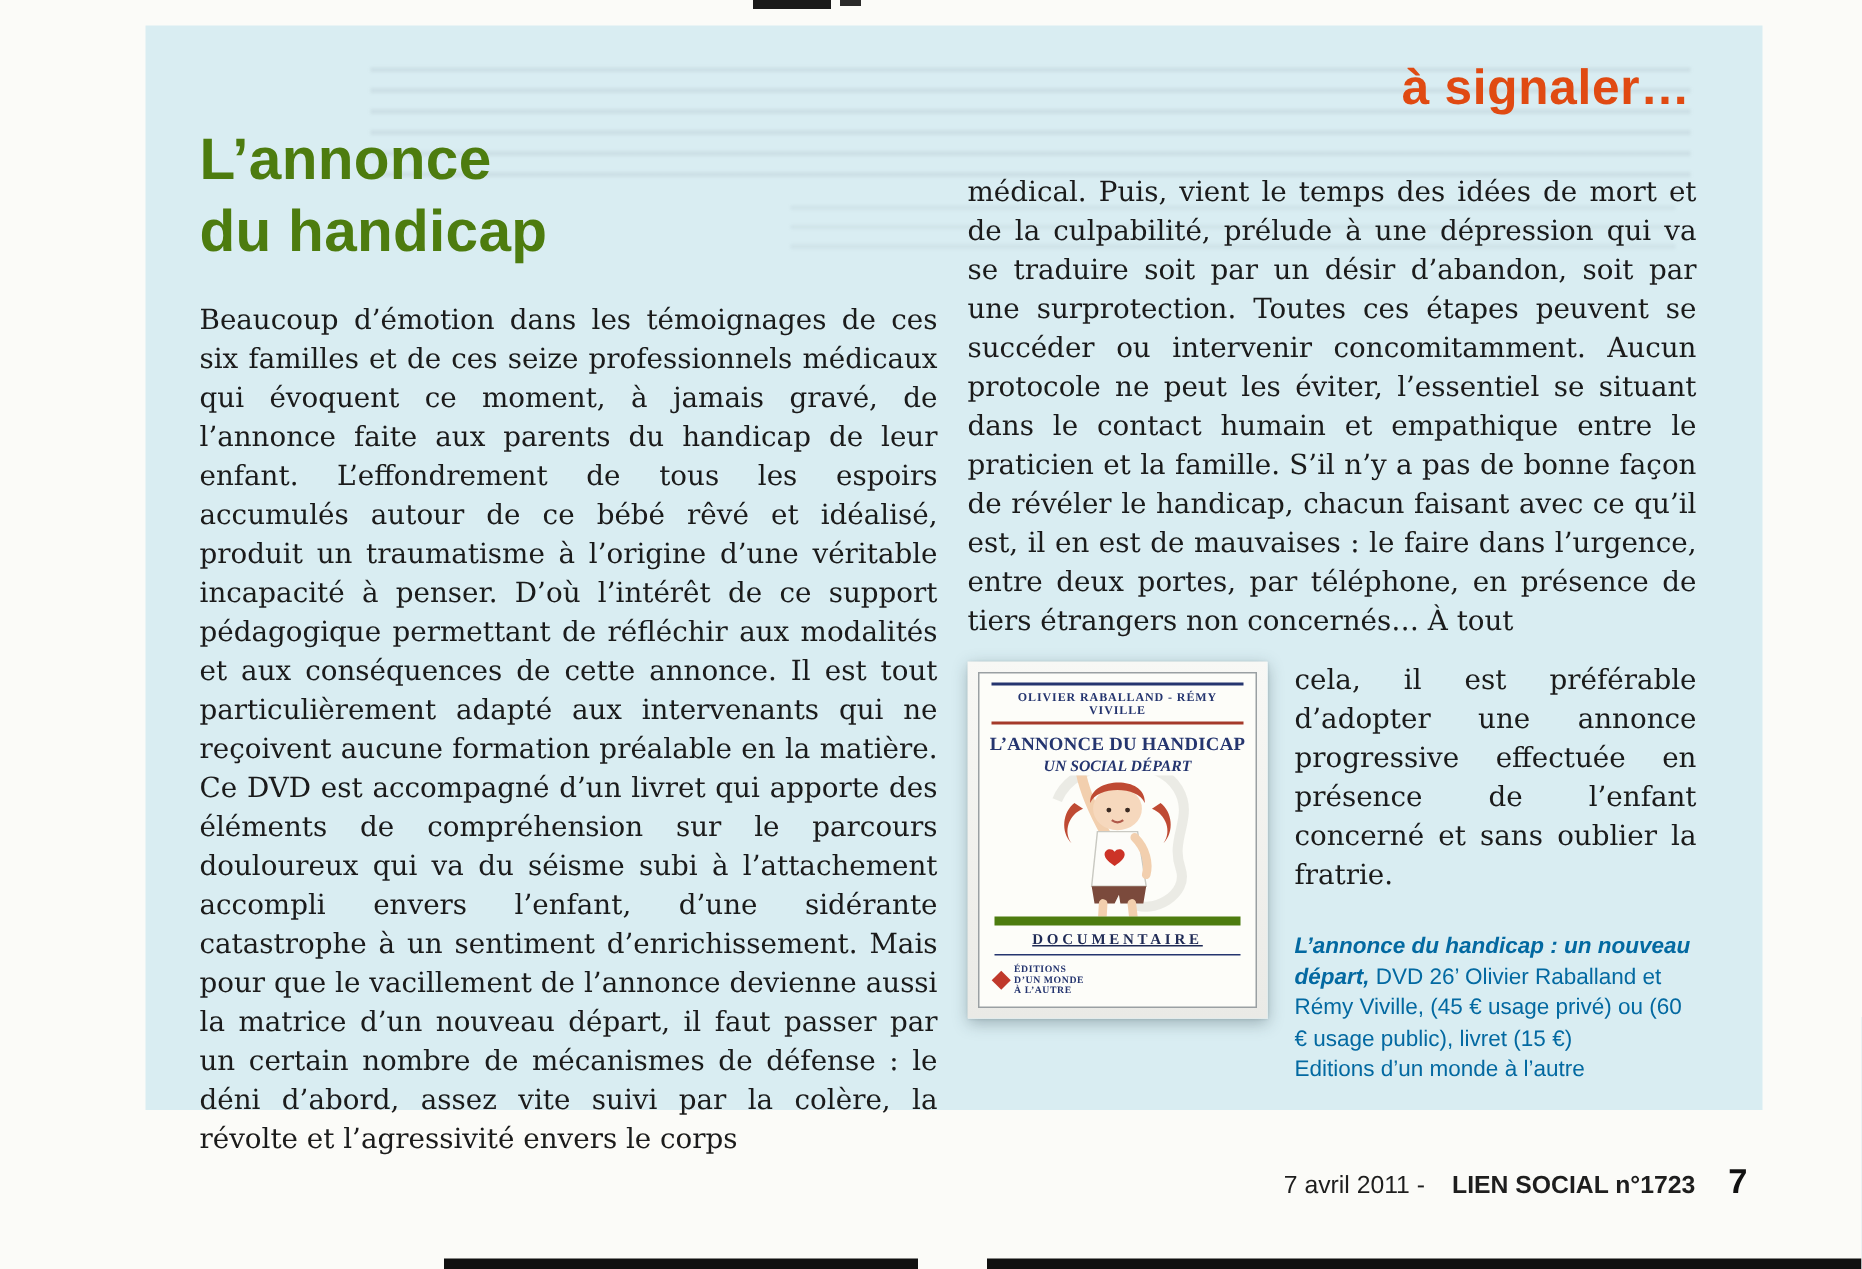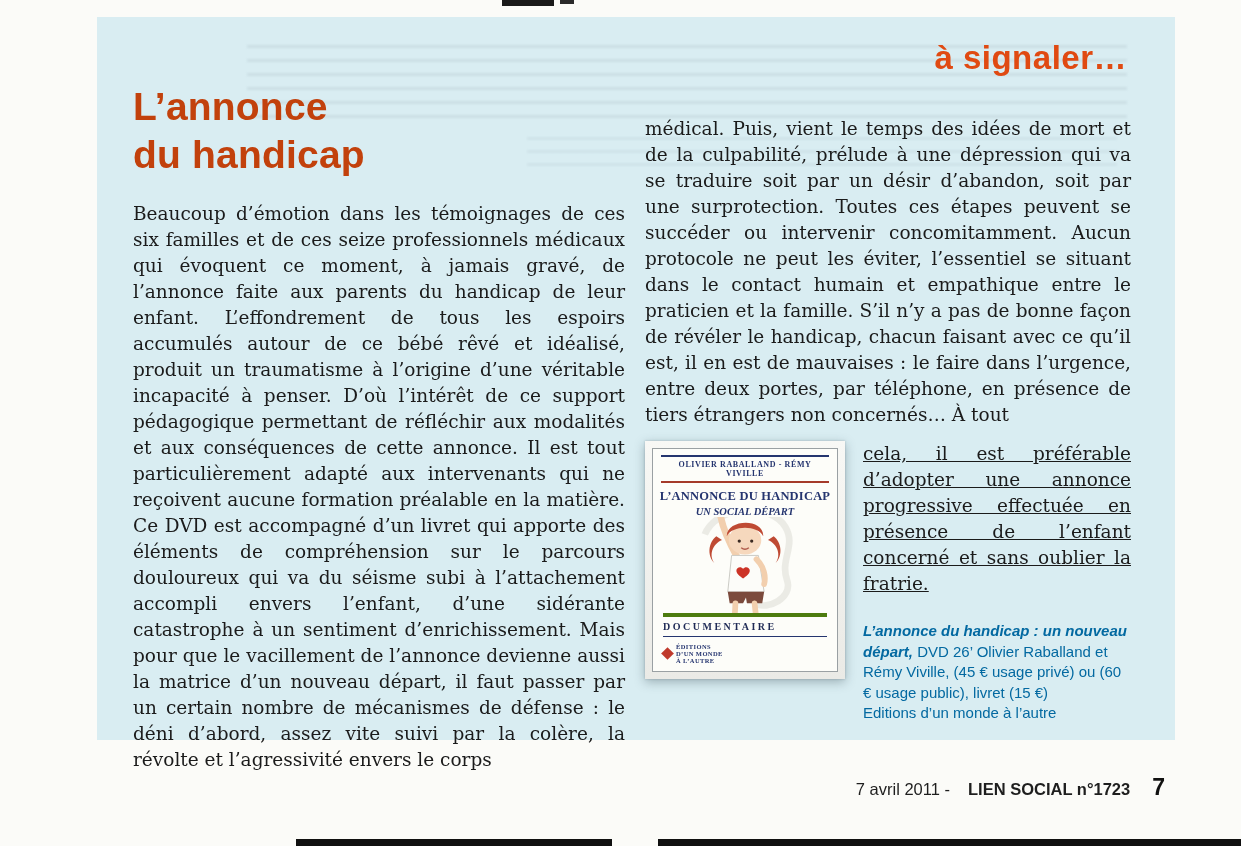--- a/index.html
+++ b/index.html
@@ -27,39 +27,39 @@
   }
   .section-label{
     position:absolute;top:22px;right:48px;
     font-family:"Liberation Sans",sans-serif;
     font-weight:bold;font-size:33px;color:#e04a12;
     letter-spacing:0.5px;
   }
   .title{
     position:absolute;left:36px;top:66px;margin:0;
     font-family:"Liberation Sans",sans-serif;
-    font-weight:bold;font-size:39px;line-height:48px;color:#c2410c;
+    font-weight:bold;font-size:39px;line-height:48px;color:#4d7c0f;
     white-space:pre-line;letter-spacing:0.2px;
   }
   .coltext{
     font-size:18.5px;line-height:26px;text-align:justify;color:#1b1b1b;
     font-family:"DejaVu Serif",serif;
     hyphens:auto;-webkit-hyphens:auto;
   }
   .col1{
     position:absolute;left:36px;top:184px;width:492px;
   }
   .col2{
     position:absolute;left:548px;top:99px;width:486px;
   }
   .col2-row{
     display:flex;margin-top:13px;gap:18px;
   }
   .col2-side{width:268px;}
-  .col2-wrap{width:268px;text-decoration:underline;}
+  .col2-wrap{width:268px;}
   
   .dvd-photo{
     width:200px;height:238px;box-sizing:border-box;padding:7px;
     background:linear-gradient(#f8f8f5,#eaeae6);
     box-shadow:0 3px 10px rgba(40,60,70,0.35), 0 0 2px rgba(40,60,70,0.25);
     flex:0 0 auto;
   }
   .dvd-cover{
     height:100%;box-sizing:border-box;border:1px solid #9aa0a3;
     background:#fdfdf9;display:flex;flex-direction:column;
@@ -80,24 +80,24 @@
   .dvd-subtitle{
     margin-top:2px;text-align:center;
     font-family:"Liberation Serif",serif;
     font-style:italic;font-weight:bold;font-size:10.5px;color:#25356f;
   }
   .dvd-art{
     flex:1;display:flex;align-items:center;justify-content:center;
     overflow:hidden;
   }
   .dvd-genre{
-    margin:0 10px;padding:4px 0;text-align:left;
-    border-top:4px solid #4d7c0f;border-bottom:1px solid #25356f;
-    font-family:"Liberation Serif",serif;
-    font-weight:bold;font-size:10px;letter-spacing:2.5px;color:#1f2a55;
+    margin:0 10px;padding:4px 0;text-align:center;
+    border-top:6px solid #4d7c0f;border-bottom:1px solid #25356f;
+    font-family:"Liberation Serif",serif;
+    font-weight:bold;font-size:10px;letter-spacing:2.5px;color:#1f2a55;text-decoration:underline;
   }
   .dvd-pub{
     display:flex;align-items:center;gap:4px;
     margin:5px 10px 7px;height:22px;
   }
   .pub-mark{
     width:9px;height:9px;background:#c0392b;transform:rotate(45deg);
     flex:0 0 auto;
   }
   .pub-text{

